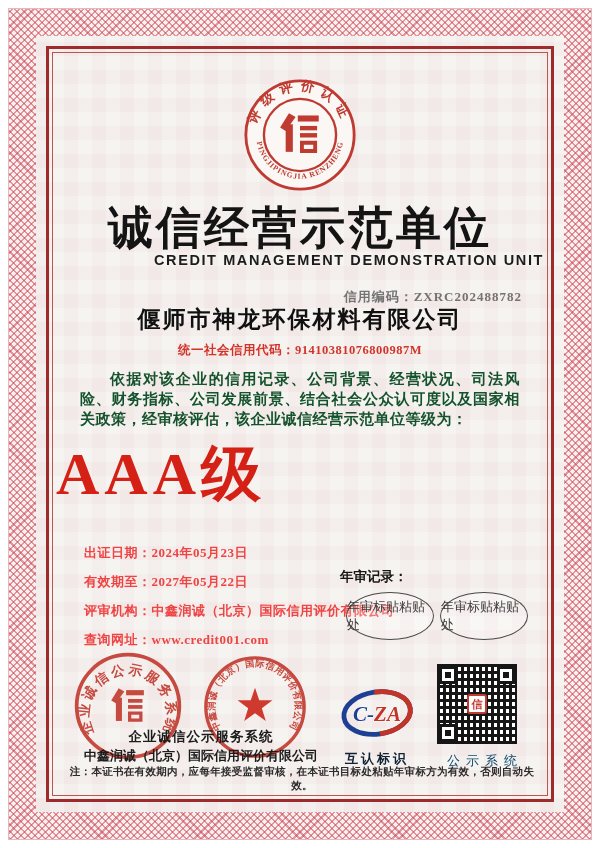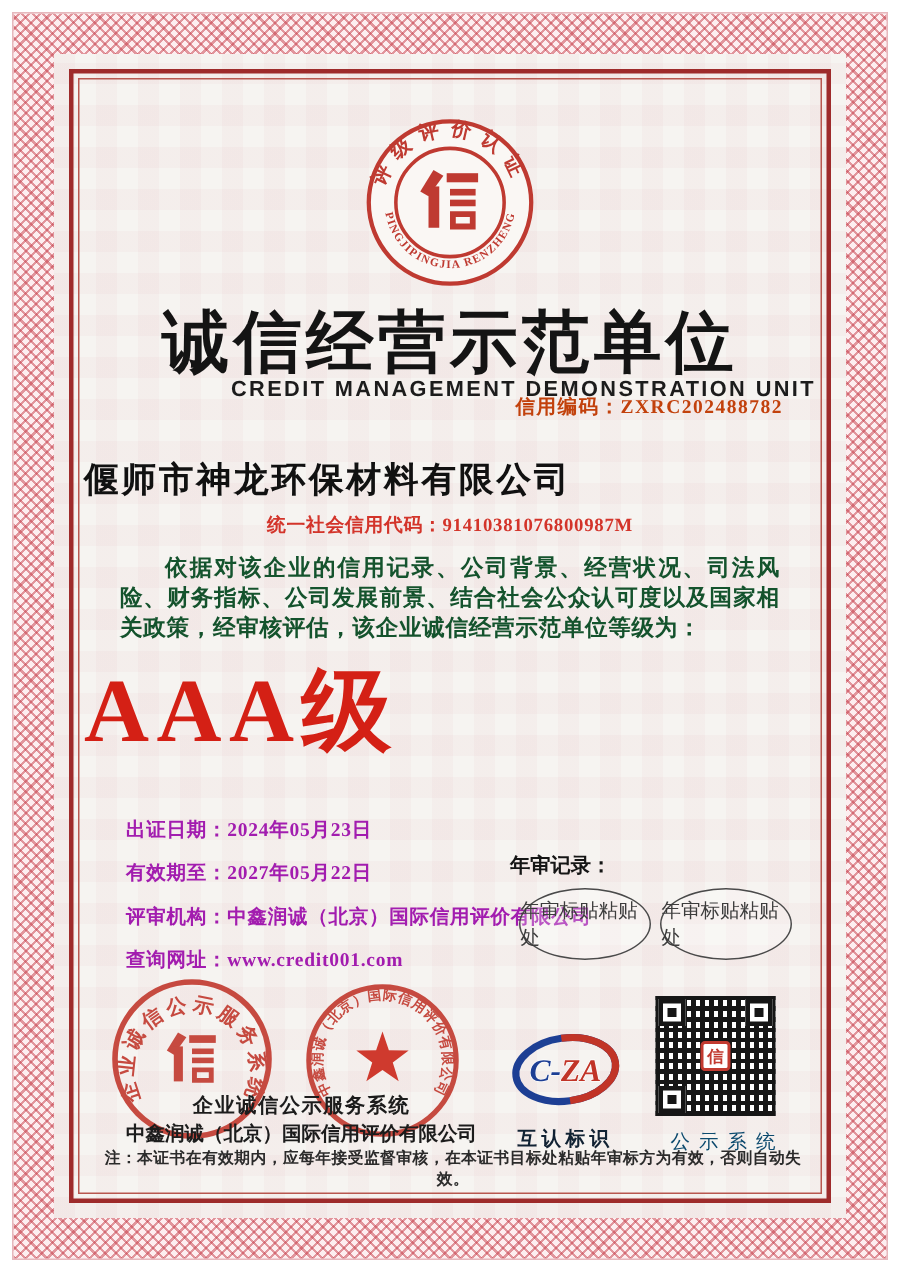--- a/index.html
+++ b/index.html
@@ -19,34 +19,34 @@
   .frame{position:absolute;inset:46px;border:3px solid #9e2b2b;}
   .frame-inner{position:absolute;inset:52px;border:1px solid #b8574f;}
   .content{position:absolute;inset:56px;}
 
   .badge-wrap{position:absolute;left:0;right:0;top:22px;display:flex;justify-content:center;}
   .title-cn{position:absolute;left:0;right:0;top:142px;text-align:center;
     font-size:45px;font-weight:900;color:#141414;letter-spacing:3px;}
   .title-en{position:absolute;left:0;right:0;top:196px;text-align:right;
     font-family:"Liberation Sans", sans-serif;font-size:14.5px;font-weight:bold;
     letter-spacing:1.6px;color:#1c1c1c;}
-  .credit-code{position:absolute;right:22px;top:206px;
-    font-size:13px;font-weight:bold;color:#c2410c;letter-spacing:1px;}
-  .company-name{position:absolute;left:0;right:0;top:248px;
+  .credit-code{position:absolute;right:22px;top:232px;
+    font-size:13px;font-weight:bold;color:#737373;letter-spacing:1px;}
+  .company-name{position:absolute;left:0;right:0;top:248px;text-align:center;
     font-size:23px;font-weight:900;color:#111;letter-spacing:2px;}
   .uscc{position:absolute;left:0;right:0;top:286px;text-align:center;
     font-size:12.5px;font-weight:bold;color:#d3342a;letter-spacing:.5px;}
   .paragraph{position:absolute;left:24px;right:24px;top:314px;
     font-size:15px;font-weight:bold;color:#14532d;line-height:1.32;
     text-align:justify;text-indent:2em;letter-spacing:.5px;}
   .grade{position:absolute;left:0;right:0;top:378px;
     font-size:60px;font-weight:900;color:#d42015;letter-spacing:5px;}
 
   .details{position:absolute;left:28px;top:488px;}
-  .detail-row{font-size:13px;font-weight:bold;color:#a21caf;margin-bottom:11px;letter-spacing:.5px;}
+  .detail-row{font-size:13px;font-weight:bold;color:#ef4444;margin-bottom:11px;letter-spacing:.5px;}
   .annual-label{position:absolute;left:284px;top:512px;font-size:13.5px;font-weight:bold;color:#151515;}
   .sticker{position:absolute;top:536px;width:86px;height:46px;border:1.5px solid #4a4a4a;
     border-radius:50%;display:flex;align-items:center;justify-content:center;background:rgba(255,255,255,.25);}
   .sticker span{font-size:13px;color:#3c3c3c;font-weight:normal;}
   .sticker.s1{left:290px;}
   .sticker.s2{left:384px;}
 
   .seal1{position:absolute;left:16px;top:594px;}
   .seal2{position:absolute;left:146px;top:598px;}
   .footer-line1{position:absolute;left:0;width:290px;top:672px;text-align:center;

